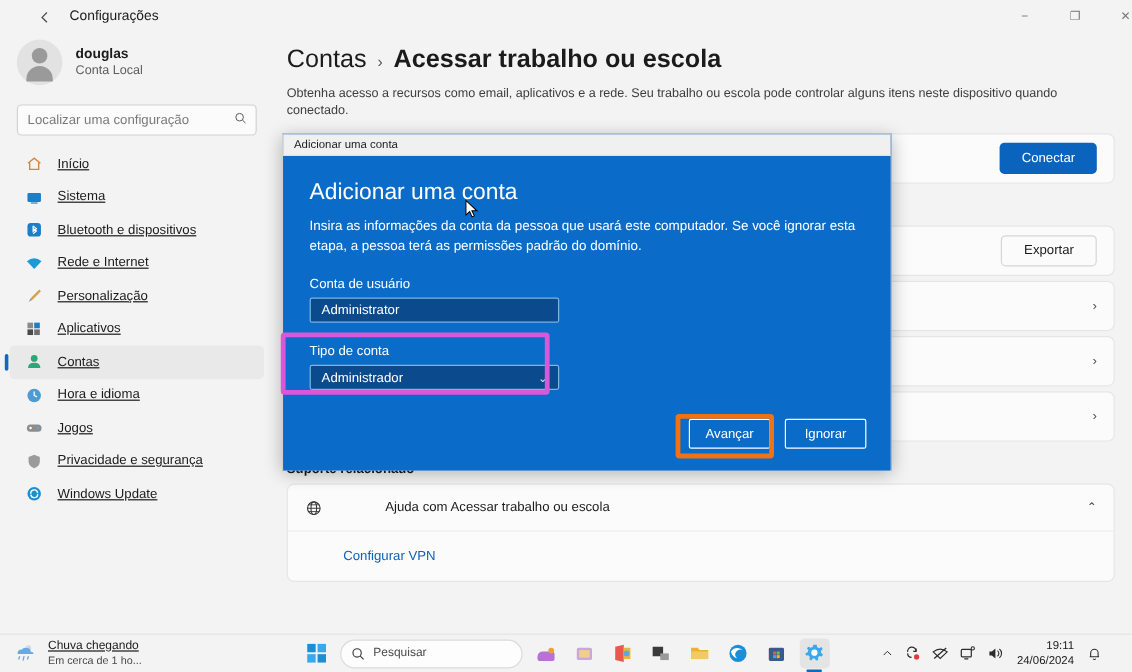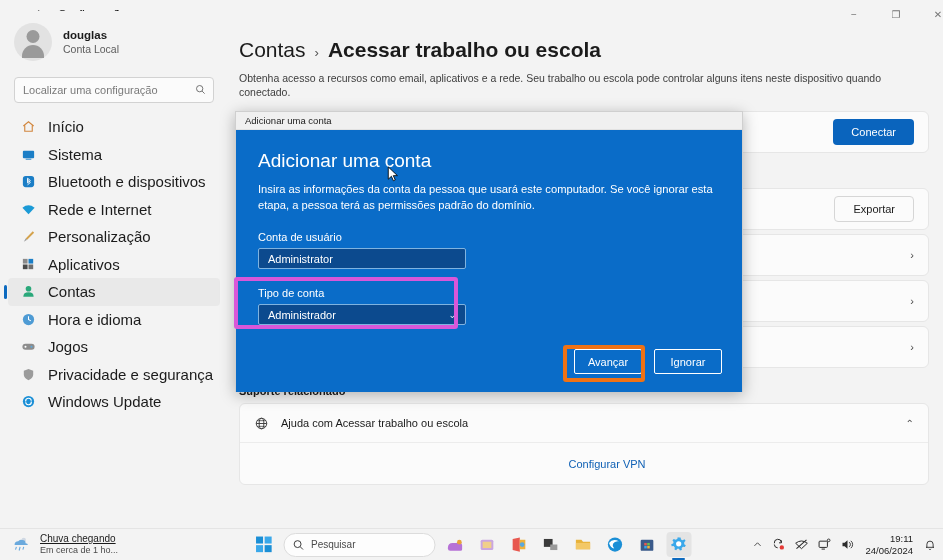--- a/index.html
+++ b/index.html
@@ -32,21 +32,21 @@
   }
   .wincontrols {
     position: absolute; right: 0; top: 0; height: 28px;
     display: flex;
   }
   .wc { width: 42px; height: 28px; display: flex; align-items: center;
         justify-content: center; font-size: 10px; color: #767676; }
 
   
   .sidebar {
-    position: absolute; top: 11px; left: 0; width: 228px; height: 504px;
+    position: absolute; top: 21px; left: 0; width: 228px; height: 504px;
     background: #f3f3f3;
   }
   .profile { display: flex; align-items: center; padding: 12px 0 10px 14px; }
   .avatar {
     width: 38px; height: 38px; border-radius: 50%;
     background: #e2e2e2; position: relative; flex: none;
   }
   .avatar::before {
     content: ""; position: absolute; left: 50%; top: 7px;
     width: 13px; height: 13px; border-radius: 50%;
@@ -83,21 +83,21 @@
   }
   .navitem.selected { background: #e9e9e9; }
   .navitem.selected::before {
     content: ""; position: absolute; left: -4px; top: 7px;
     width: 3px; height: 14px; background: #0d6abf; border-radius: 2px;
   }
   .navicon {
     width: 17px; height: 17px; margin-right: 11px; flex: none;
     display: flex; align-items: center; justify-content: center;
   }
-  .navlabel { font-size: 15px; color: #1b1b1b; }
+  .navlabel { font-size: 11px; color: #1b1b1b; text-decoration: underline; }
 
   
   .main {
     position: absolute; top: 28px; left: 228px; width: 715px; height: 504px;
     background: #f3f3f3; overflow: hidden;
   }
   .breadcrumb {
     display: flex; align-items: baseline; padding: 10px 0 0 11px;
   }
   .bc-parent { font-size: 21px; color: #1b1b1b; }
@@ -133,28 +133,28 @@
     padding: 0 0 6px 11px;
   }
 
   
   .support-group {
     margin: 0 14px 0 11px;
     background: #fbfbfb; border: 1px solid #e6e6e6; border-radius: 6px;
     overflow: hidden;
   }
   .support-head {
-    height: 38px; display: flex; align-items: center; padding: 0 14px;
+    height: 38px; display: flex; align-items: center; padding: 0 14px; gap: 40px;
   }
   .globe-ic { margin-right: 12px; display:flex; }
   .support-head-text { flex: 1; font-size: 11px; color: #1b1b1b; }
   .chev-up { color: #4a4a4a; font-size: 10px; }
   .support-body {
     border-top: 1px solid #ececec; height: 42px;
-    display: flex; align-items: center; padding-left: 46px; justify-content: center;
+    display: flex; align-items: center; padding-left: 46px;
   }
   .link { font-size: 11px; color: #1061b5; }
 
   
   .dialog {
     position: absolute; left: 235px; top: 111px;
     width: 508px; height: 281px;
     box-shadow: 0 3px 14px rgba(0,0,0,0.28);
     border: 1px solid #cfcfcf;
     background: #0a6cc8;
@@ -242,21 +242,21 @@
   }
   .tb-search-label { font-size: 10px; color: #4a4a4a; margin-left: 7px; }
   .tb-icon { width: 25px; height: 25px; display: flex; align-items: center; justify-content: center; position: relative; }
   .tb-icon.active { background: #e4e4e4; border-radius: 4px; }
   .tb-icon.active::after {
     content: ""; position: absolute; bottom: -3px; left: 50%;
     transform: translateX(-50%); width: 13px; height: 2.5px;
     background: #0d6abf; border-radius: 2px;
   }
   .tray {
-    position: absolute; right: 6px; display: flex; align-items: center; gap: 8px;
+    position: absolute; right: 24px; display: flex; align-items: center; gap: 8px;
   }
   .tray-ic { display: flex; align-items: center; justify-content: center; color: #2c2c2c; }
   .clock { text-align: right; line-height: 1.2; margin: 0 2px; }
   .clock-t { font-size: 9.5px; color: #1b1b1b; }
   .clock-d { font-size: 9.5px; color: #1b1b1b; }
 </style>
 </head>
 <body>
 
 <div id="app">

